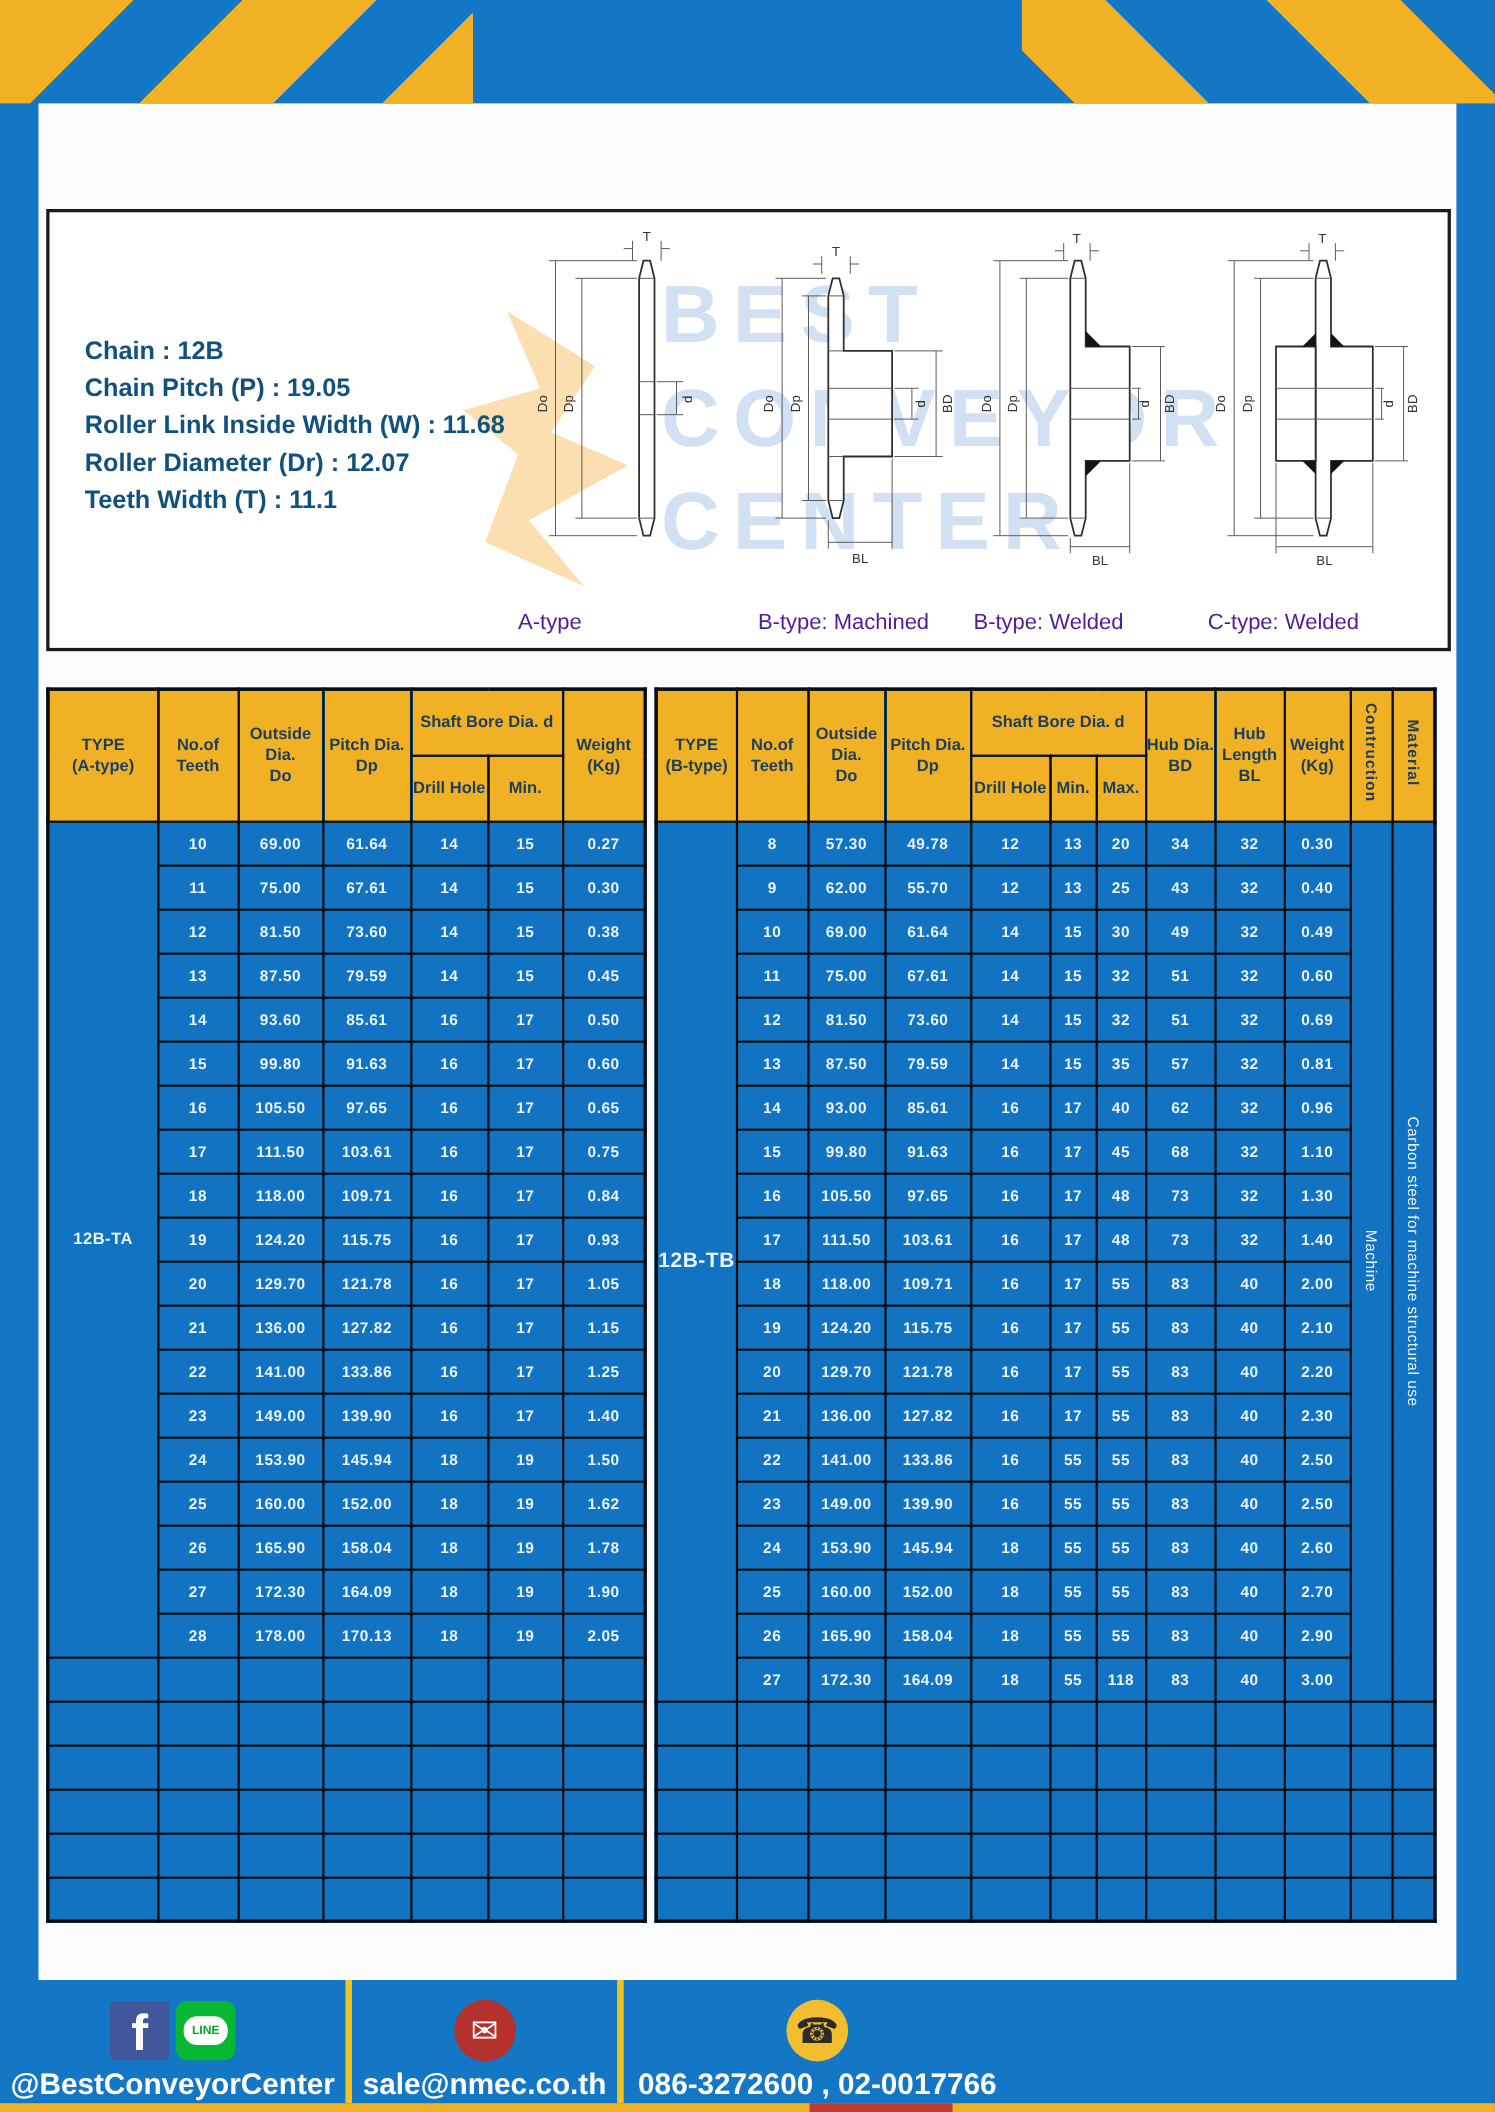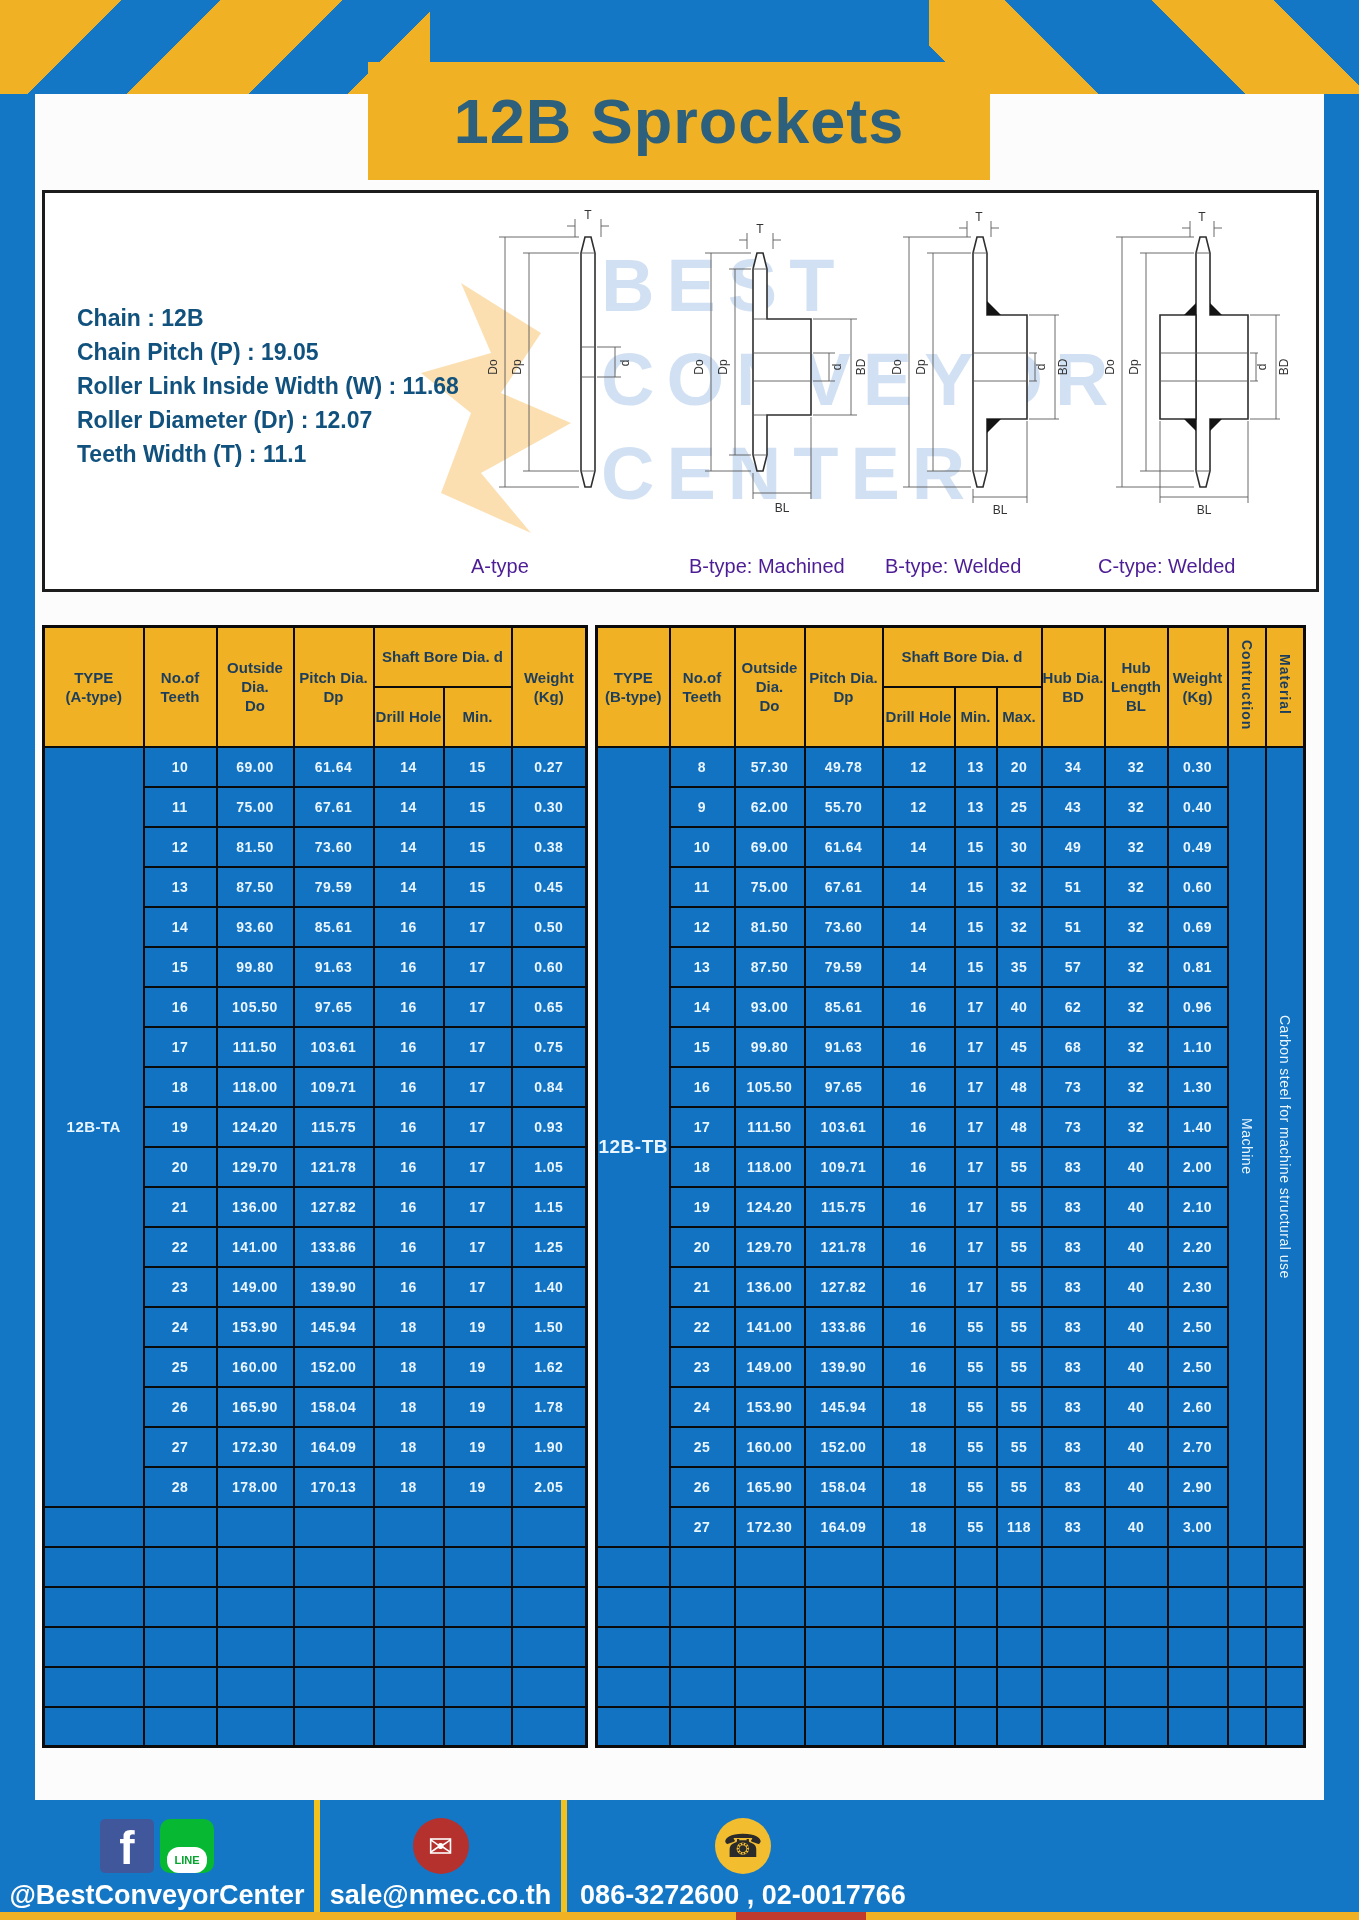--- a/index.html
+++ b/index.html
@@ -47,42 +47,39 @@
   .footer{position:absolute;left:0;top:1800px;width:1359px;height:112px;display:flex;}
   .fgroup{box-sizing:border-box;display:flex;flex-direction:column;align-items:center;padding-top:16px;}
   .fg1{width:320px;border-right:6px solid #f3c21f;}
   .fg2{width:247px;border-right:6px solid #f3c21f;}
   .fg3{width:428px;border-right:6px solid #f3c21f;}
   .fg4{width:352px;}
   .ficons{height:60px;display:flex;align-items:center;gap:6px;}
   .flabel{margin-top:4px;font-size:27px;font-weight:bold;color:#ffffff;white-space:nowrap;}
   .fb-icon{width:54px;height:54px;background:#41579b;border-radius:5px;color:#ffffff;
     font-size:46px;font-weight:bold;display:flex;align-items:flex-end;justify-content:center;line-height:50px;}
-  .line-icon{width:54px;height:54px;background:#06b832;border-radius:10px;display:flex;align-items:flex-end;justify-content:center;}
+  .line-icon{width:54px;height:54px;background:#06b832;border-radius:10px;display:flex;align-items:center;justify-content:center;}
   .line-bubble{width:40px;height:26px;background:#ffffff;border-radius:12px;color:#06a52e;
     font-size:11px;font-weight:bold;display:flex;align-items:center;justify-content:center;}
   .round-icon{width:56px;height:56px;border-radius:50%;display:flex;align-items:center;justify-content:center;}
   .mail-icon{background:#b5312d;color:#ffffff;font-size:30px;}
   .globe-icon{background:#3fa9dc;}
   .phone-icon{background:#f3bd30;color:#2b2b2b;font-size:32px;}
   .bottom-strip{position:absolute;left:0;top:1912px;width:1359px;height:8px;background:#f0b125;}
   .red-seg{position:absolute;left:736px;top:0;width:130px;height:8px;background:#c03a2d;}
 </style>
 </head>
 <body>
 
 <div class="page">
 
   <div class="white-panel"></div>
   <div class="hazard hazard-left"></div>
   <div class="hazard hazard-right"></div>
 
-  <div class="title-banner">
-    <div class="title-text">12B Sprockets</div>
-  </div>
 
   <div class="draw-panel">
 
     <div class="watermark">
       <svg class="wm-shape" width="200" height="300" viewBox="0 0 200 300">
         <polygon points="40,40 120,90 80,150 150,180 60,230 110,290 20,250 50,170 0,130 70,110" fill="#f5a623"></polygon>
       </svg>
       <div class="wm-lines">
         <div>BEST</div>
         <div>CONVEYOR</div>

